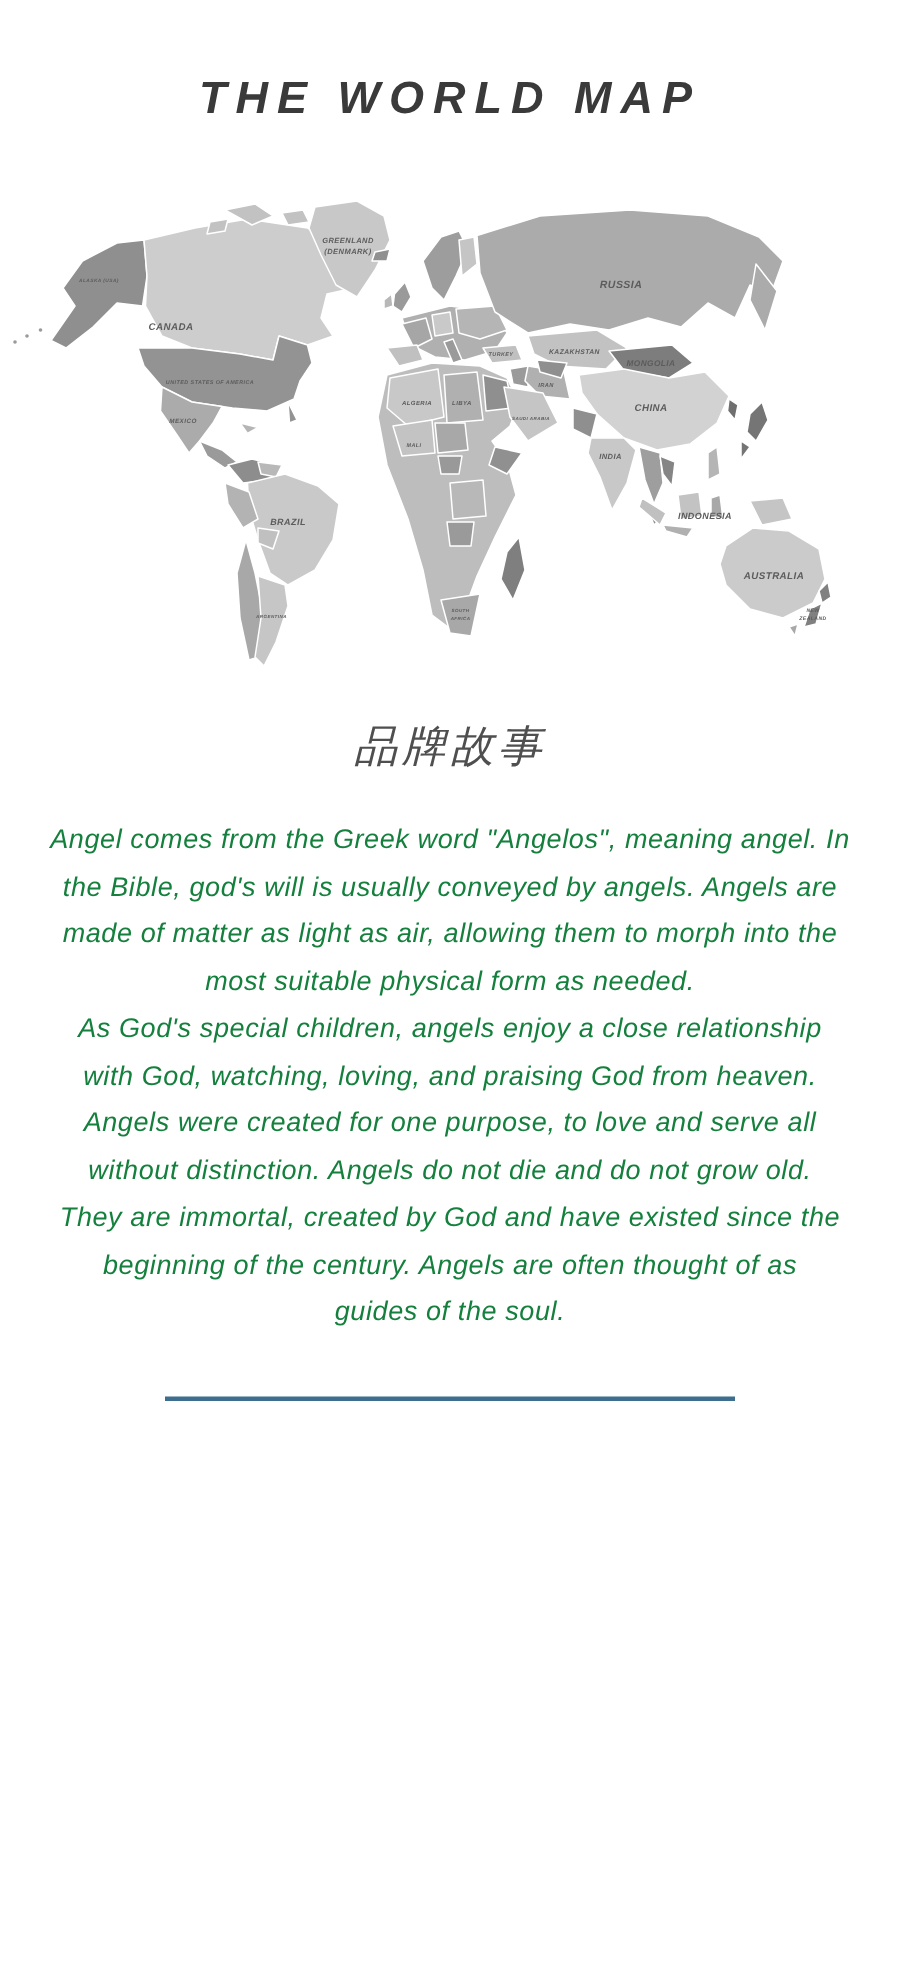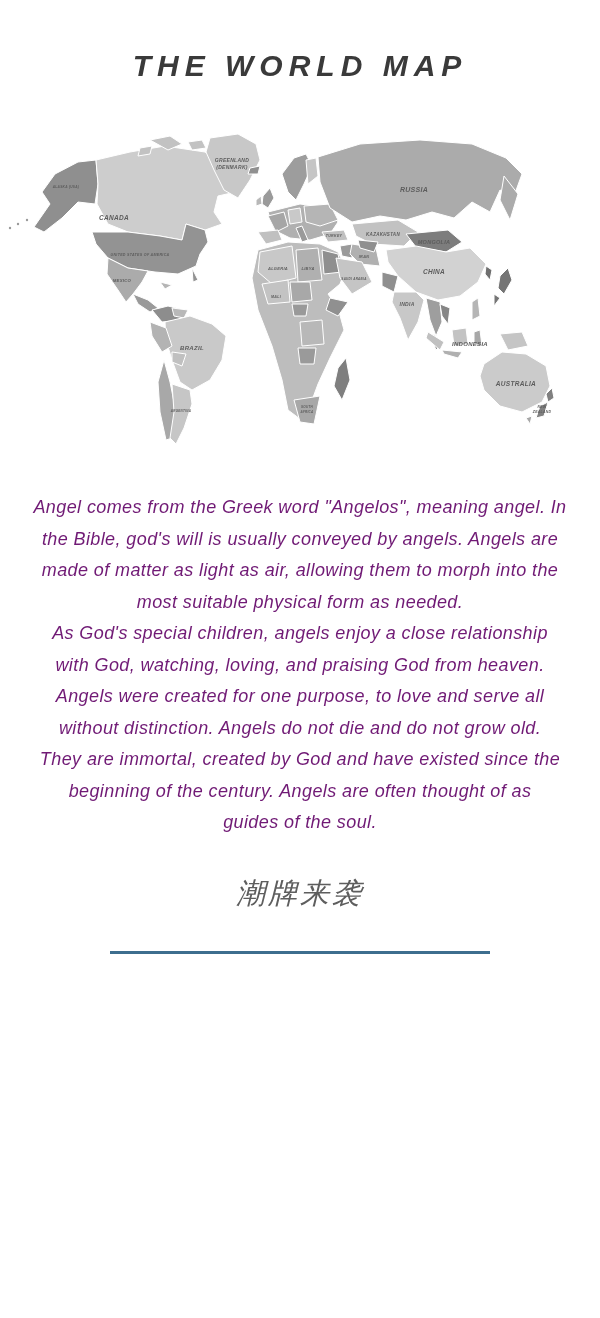--- a/index.html
+++ b/index.html
@@ -48,21 +48,21 @@
   .para-cn{
     font-size:18px;
     line-height:32px;
     color:#8a8a8a;
     letter-spacing:-0.2px;
   }
   .para-en{
     margin-top:28px;
     font-size:18px;
     line-height:31.5px;
-    color:#701a75;
+    color:#15803d;
     letter-spacing:.4px;
   }
   .h-cn2{
     margin:36px 0 0 0;
     text-align:center;
     font-size:29px;
     font-weight:400;
     letter-spacing:3px;
     color:#5e5e5e;
     line-height:36px;
@@ -200,31 +200,31 @@
           <text x="276" y="166" font-size="3.6" class="map-label">MALI</text>
           <text x="334" y="105" font-size="3.6" class="map-label">TURKEY</text>
           <text x="364" y="126" font-size="3.8" class="map-label">IRAN</text>
           <text x="354" y="148" font-size="3" class="map-label">SAUDI ARABIA</text>
           <text x="307" y="276" font-size="3" class="map-label">SOUTH</text>
           <text x="307" y="281" font-size="3" class="map-label">AFRICA</text>
         </g>
     </svg>
   </div>
 
+  <h2 class="h-cn">品牌故事</h2>
 
 
   <p class="para para-en">Angel comes from the Greek word "Angelos", meaning angel. In
 the Bible, god's will is usually conveyed by angels. Angels are
 made of matter as light as air, allowing them to morph into the
 most suitable physical form as needed.
 As God's special children, angels enjoy a close relationship
 with God, watching, loving, and praising God from heaven.
 Angels were created for one purpose, to love and serve all
 without distinction. Angels do not die and do not grow old.
 They are immortal, created by God and have existed since the
 beginning of the century. Angels are often thought of as
 guides of the soul.</p>
 
-  <h2 class="h-cn2">潮牌来袭</h2>
 
   <div class="divider" style="background: rgb(61, 110, 142);"></div>
 
 </div>
 
 </body></html>

